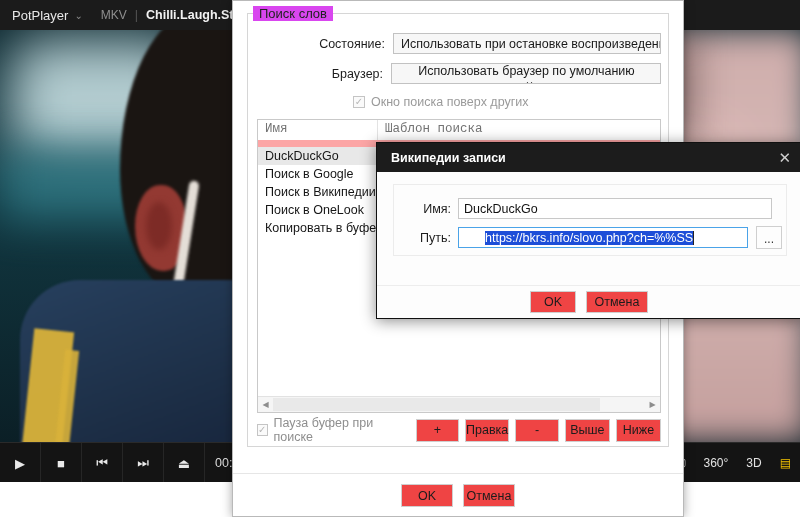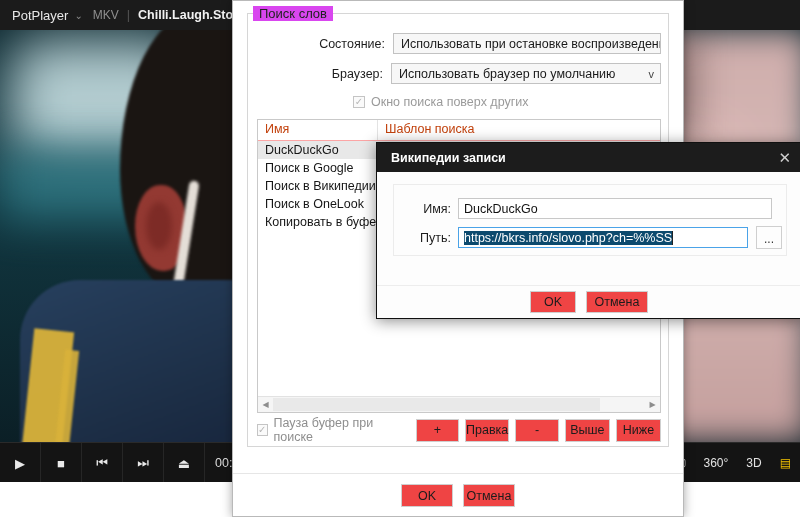--- a/index.html
+++ b/index.html
@@ -16,21 +16,21 @@
   }
   #player-titlebar{
     position:absolute;left:0;top:0;width:800px;height:30px;
     background:#1b1b1b;color:#d8d8d8;
     display:flex;align-items:center;gap:0px;
     font-size:12.5px;
   }
   .tb-brand{padding:0 6px 0 12px;color:#e8e8e8;font-size:13px;}
   .tb-caret{color:#8a8a8a;font-size:10px;padding-right:10px;}
   .tb-sep{color:#555;padding:0 8px;}
-  .tb-fmt{color:#8f8f8f;font-size:12px;}
+  .tb-fmt{color:#8f8f8f;font-size:12px;margin-left:8px;}
   .tb-file{color:#f2f2f2;font-size:12.5px;font-weight:bold;}
   #video-area{
     position:absolute;left:0;top:30px;width:800px;height:412px;
     overflow:hidden;
     background:
       radial-gradient(120px 90px at 690px 120px, #c9a9a4 0%, rgba(201,169,164,0) 70%),
       linear-gradient(180deg,#0f2b33 0%,#123a44 35%,#0b1f26 100%);
   }
   .vid-blur-left{
     position:absolute;left:10px;top:10px;width:180px;height:120px;
@@ -143,22 +143,22 @@
   }
   .chk-label{color:#9a9a9a;font-size:12.5px;}
   .chk-label.dark{color:#8e8e8e;}
 
   
   #list-panel{
     position:absolute;left:24px;top:118px;width:404px;height:294px;
     border:1px solid #c9c9c9;background:#fff;box-sizing:border-box;
   }
   #list-header{
-    display:flex;height:20px;border-bottom:1px solid #fca5a5;background:#fff;
-    font-size:12.5px;color:#c2410c;
+    display:flex;height:20px;border-bottom:7px solid #fca5a5;background:#fff;
+    font-size:12.5px;color:#737373;font-family:Liberation Mono, monospace;
   }
   .lh-name{width:120px;padding:2px 0 0 7px;border-right:1px solid #e3e3e3;box-sizing:border-box;}
   .lh-tpl{flex:1;padding:2px 0 0 7px;box-sizing:border-box;}
   #list-rows{position:relative;height:254px;overflow:hidden;}
   .lrow{display:flex;height:18px;align-items:center;font-size:12.5px;color:#161616;}
   .lrow.selected{background:#e8e8e8;}
   .lcell-name{width:120px;padding-left:7px;box-sizing:border-box;white-space:nowrap;overflow:hidden;}
   .lcell-tpl{flex:1;padding-left:7px;box-sizing:border-box;white-space:nowrap;overflow:hidden;}
   #hscroll{
     position:absolute;left:0;bottom:0;width:100%;height:16px;
@@ -210,21 +210,21 @@
     border:1px solid #ececec;
   }
   .m-row{position:absolute;display:flex;align-items:center;}
   .m-label{width:58px;text-align:right;font-size:12.5px;color:#1d1d1d;padding-right:7px;}
   .m-input{
     height:21px;border:1px solid #c8c8c8;background:#fff;
     font-size:12.5px;color:#111;display:flex;align-items:center;padding:0 5px;
     box-sizing:border-box;
   }
   .m-input.focused{border:1px solid #4aa3e8;}
-  .sel-text{background:#0c4a6e;color:#fff;}
+  .sel-text{background:#1d4ed8;color:#fff;margin-left:21px;}
   .caret{display:inline-block;width:1px;height:14px;background:#222;margin-left:0px;}
   .dots-btn{
     width:26px;height:23px;border:1px solid #cfcfcf;background:#fdfdfd;
     display:flex;align-items:flex-end;justify-content:center;color:#333;font-size:12px;
     box-sizing:border-box;padding-bottom:2px;
   }
   #modal-footer{
     position:absolute;left:0;bottom:0;width:424px;height:32px;
     border-top:1px solid #ededed;display:flex;align-items:center;justify-content:center;gap:10px;
   }
@@ -284,21 +284,21 @@
   <div class="row" style="left:24px;top:32px;width:404px;">
     <div class="row-label" style="width:128px;">Состояние:</div>
     <div class="combo" style="width:268px;margin-left:8px;">
       <span>Использовать при остановке воспроизведения (рекс</span>
 
     </div>
   </div>
 
   <div class="row" style="left:24px;top:62px;width:404px;">
     <div class="row-label" style="width:128px;">Браузер:</div>
-    <div class="combo" style="width:274px;margin-left:8px;">
+    <div class="combo" style="width:274px;margin-left:8px;flex-direction:column;">
       <span>Использовать браузер по умолчанию</span>
       <span class="chev">v</span>
     </div>
   </div>
 
   <div class="row chk" style="left:120px;top:94px;">
     <div class="chk-box">✓</div>
     <div class="chk-label">Окно поиска поверх других</div>
   </div>
 

